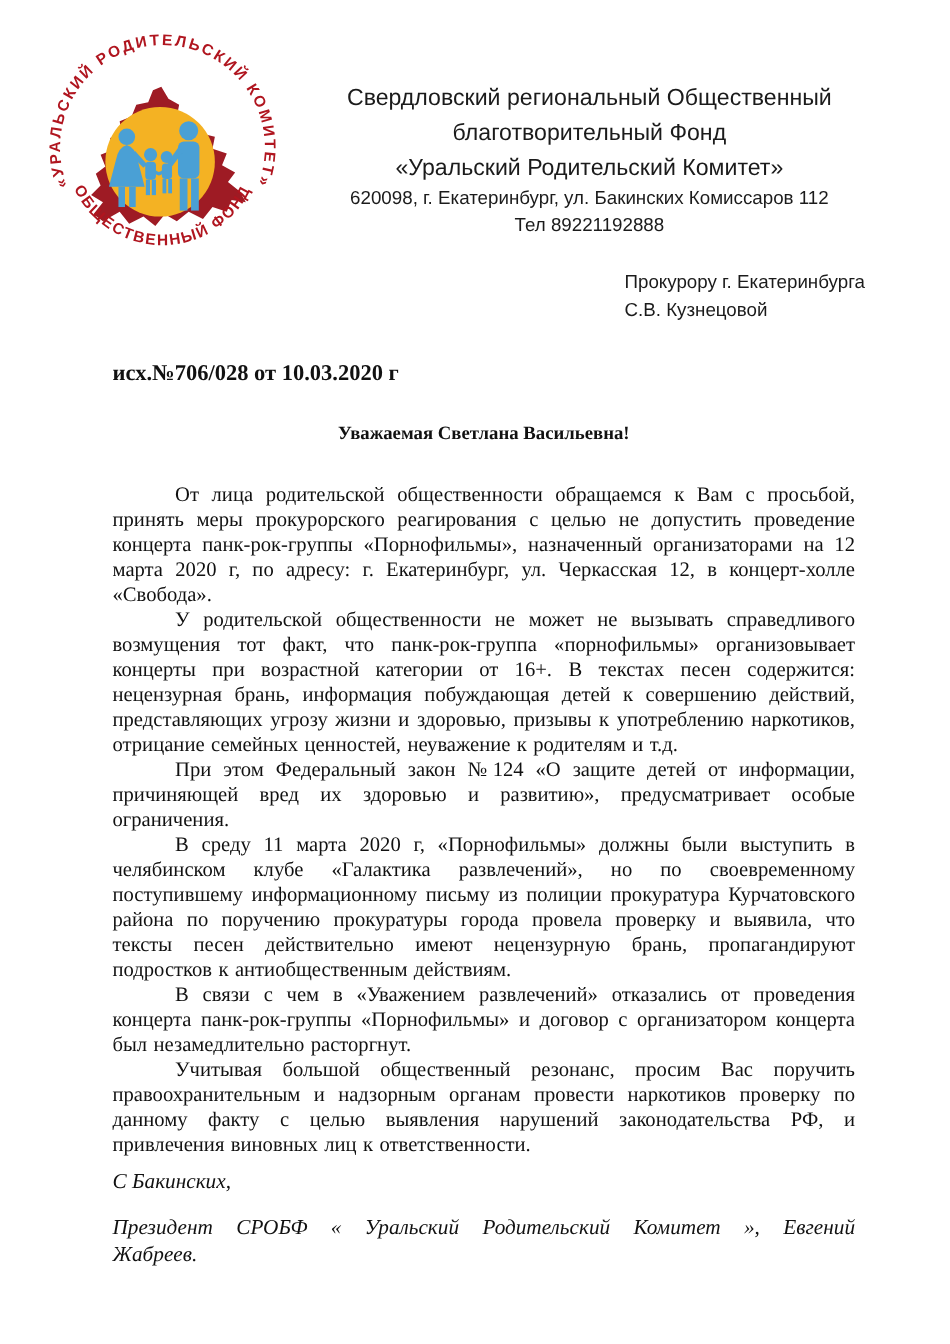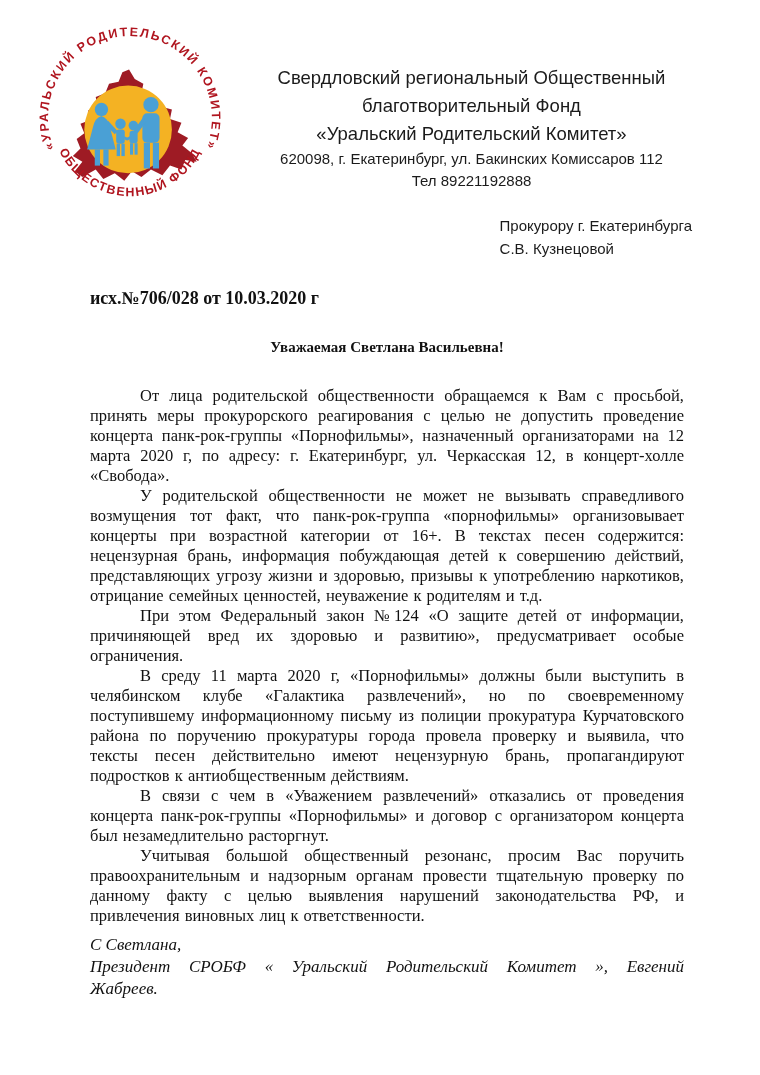--- a/index.html
+++ b/index.html
@@ -76,21 +76,21 @@
     text-align: justify;
     text-indent: 50px;
     word-spacing: 1px;
   }
   .signature {
     margin-top: 8px;
     font-style: italic;
     font-size: 17px;
     line-height: 22px;
   }
-  .sig-stretch { text-align: justify; text-align-last: justify; }
+  .sig-stretch { text-align: justify; text-align-last: justify; margin-top: 15px; }
 </style>
 </head>
 <body>
 
 <div class="page">
 
   <div class="logo">
     <svg viewBox="0 0 210 210" width="208" height="200">
       <defs>
         <path id="arcTop" d="M 44.2 165.8 A 86 86 0 1 1 165.8 165.8" fill="none"></path>
@@ -153,23 +153,23 @@
     <div class="reference">исх.№706/028 от 10.03.2020 г</div>
 
     <div class="salutation">Уважаемая Светлана Васильевна!</div>
 
     <div class="body-text">
       <p>От лица родительской общественности обращаемся к Вам с просьбой, принять меры прокурорского реагирования с целью не допустить проведение концерта панк-рок-группы «Порнофильмы», назначенный организаторами на 12 марта 2020 г, по адресу: г. Екатеринбург, ул. Черкасская 12, в концерт-холле «Свобода».</p>
       <p>У родительской общественности не может не вызывать справедливого возмущения тот факт, что панк-рок-группа «порнофильмы» организовывает концерты при возрастной категории от 16+. В текстах песен содержится: нецензурная брань, информация побуждающая детей к совершению действий, представляющих угрозу жизни и здоровью, призывы к употреблению наркотиков, отрицание семейных ценностей, неуважение к родителям и т.д.</p>
       <p>При этом Федеральный закон №124 «О защите детей от информации, причиняющей вред их здоровью и развитию», предусматривает особые ограничения.</p>
       <p>В среду 11 марта 2020 г, «Порнофильмы» должны были выступить в челябинском клубе «Галактика развлечений», но по своевременному поступившему информационному письму из полиции прокуратура Курчатовского района по поручению прокуратуры города провела проверку и выявила, что тексты песен действительно имеют нецензурную брань, пропагандируют подростков к антиобщественным действиям.</p>
       <p>В связи с чем в «Уважением развлечений» отказались от проведения концерта панк-рок-группы «Порнофильмы» и договор с организатором концерта был незамедлительно расторгнут.</p>
-      <p>Учитывая большой общественный резонанс, просим Вас поручить правоохранительным и надзорным органам провести тщательную проверку по данному факту с целью выявления нарушений законодательства РФ, и привлечения виновных лиц к ответственности.</p>
+      <p>Учитывая большой общественный резонанс, просим Вас поручить правоохранительным и надзорным органам провести наркотиков проверку по данному факту с целью выявления нарушений законодательства РФ, и привлечения виновных лиц к ответственности.</p>
     </div>
 
     <div class="signature">
-      <div>С Светлана,</div>
+      <div>С Бакинских,</div>
       <div class="sig-stretch">Президент СРОБФ « Уральский Родительский Комитет », Евгений</div>
       <div>Жабреев.</div>
     </div>
   </div>
 
 </div>
 
 </body></html>

